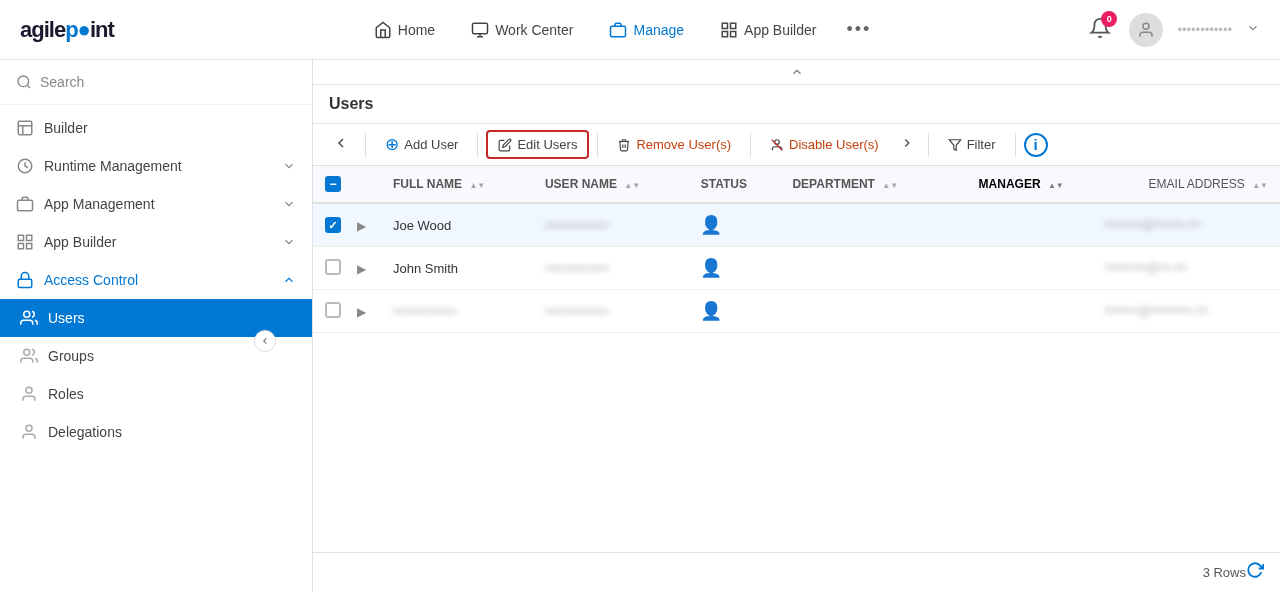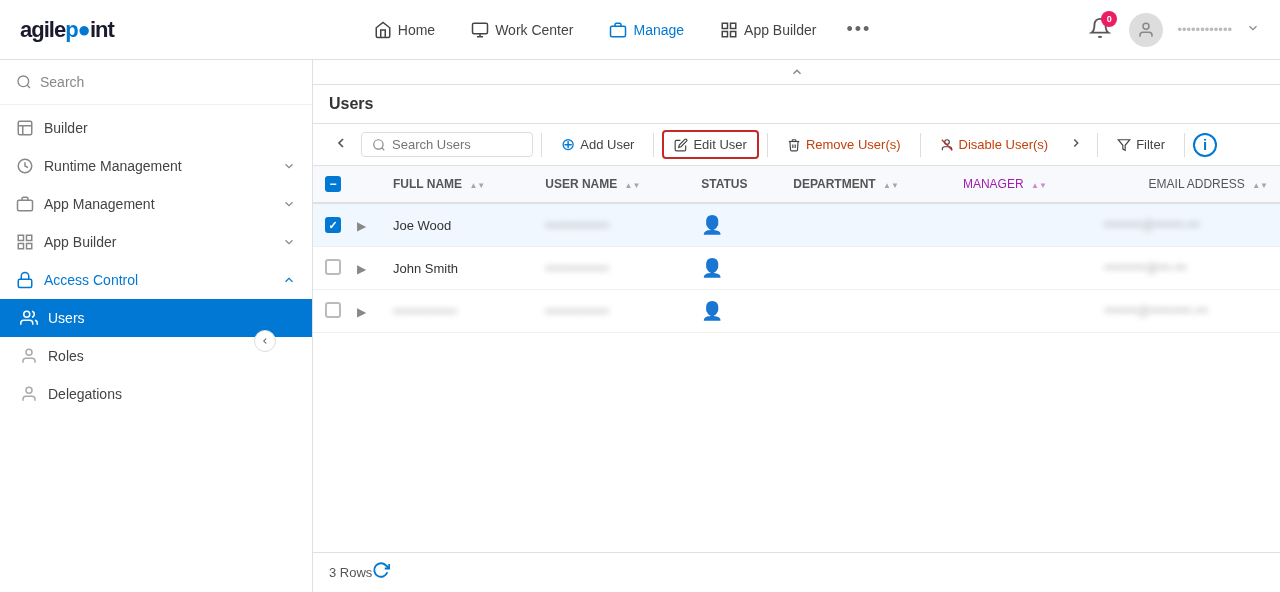--- a/index.html
+++ b/index.html
@@ -150,20 +150,29 @@
       <div style="display:flex;align-items:center;gap:10px;padding:10px 20px;cursor:pointer;background:#0078d4;color:white;font-size:14px;">
         <svg width="18" height="18" viewBox="0 0 24 24" fill="none" stroke="white" stroke-width="2">
             <path d="M17 21v-2a4 4 0 00-4-4H5a4 4 0 00-4 4v2"></path>
             <circle cx="9" cy="7" r="4"></circle>
             <path d="M23 21v-2a4 4 0 00-3-3.87"></path>
             <path d="M16 3.13a4 4 0 010 7.75"></path>
           </svg>
         <span>Users</span>
       </div>
 
+      <div style="display:flex;align-items:center;gap:10px;padding:10px 20px;cursor:pointer;color:#444;font-size:14px;">
+        <svg width="18" height="18" viewBox="0 0 24 24" fill="none" stroke="#aaa" stroke-width="2">
+            <path d="M17 21v-2a4 4 0 00-4-4H5a4 4 0 00-4 4v2"></path>
+            <circle cx="9" cy="7" r="4"></circle>
+            <path d="M23 21v-2a4 4 0 00-3-3.87"></path>
+            <path d="M16 3.13a4 4 0 010 7.75"></path>
+          </svg>
+        <span>Groups</span>
+      </div>
 
       <div style="display:flex;align-items:center;gap:10px;padding:10px 20px;cursor:pointer;color:#444;font-size:14px;">
         <svg width="18" height="18" viewBox="0 0 24 24" fill="none" stroke="#aaa" stroke-width="2">
             <path d="M20 21v-2a4 4 0 00-4-4H8a4 4 0 00-4 4v2"></path>
             <circle cx="12" cy="7" r="4"></circle>
           </svg>
         <span>Roles</span>
       </div>
 
       <div style="display:flex;align-items:center;gap:10px;padding:10px 20px;cursor:pointer;color:#444;font-size:14px;">
@@ -194,39 +203,32 @@
     <div style="background:#fff;padding:10px 16px;display:flex;align-items:center;border-bottom:1px solid #e0e0e0;">
       <span style="font-size:16px;font-weight:600;color:#333;">Users</span>
     </div>
 
     <div style="background:#fff;border-bottom:1px solid #e0e0e0;display:flex;align-items:center;gap:4px;padding:6px 12px;flex-shrink:0;">
       <div style="cursor:pointer;padding:4px 8px;color:#555;font-size:16px;">
         <svg width="16" height="16" viewBox="0 0 24 24" fill="none" stroke="#555" stroke-width="2.5">
             <polyline points="15 18 9 12 15 6"></polyline>
           </svg>
       </div>
-      <div style="display:flex;align-items:center;gap:6px;border:1px solid #ddd;border-radius:4px;padding:4px 10px;min-width:170px;">
-        <svg width="14" height="14" viewBox="0 0 24 24" fill="none" stroke="#888" stroke-width="2">
-            <circle cx="11" cy="11" r="8"></circle>
-            <line x1="21" y1="21" x2="16.65" y2="16.65"></line>
-          </svg>
-        <input type="text" style="border: none; outline: none; font-size: 13px; color: rgb(136, 136, 136); background: transparent; width: 130px;" placeholder="Search Users">
-      </div>
       <div style="width:1px;height:24px;background:#ddd;margin:0 4px;"></div>
       <div style="display:flex;align-items:center;gap:5px;padding:5px 10px;border:1px solid transparent;border-radius:4px;cursor:pointer;font-size:13px;color:#444;">
         <span style="color:#0078d4;font-size:17px;font-weight:300;line-height:1;">⊕</span>
         <span>Add User</span>
       </div>
       <div style="width:1px;height:24px;background:#ddd;margin:0 4px;"></div>
       <div style="display:flex;align-items:center;gap:5px;padding:5px 10px;border:2px solid #c62828;border-radius:4px;cursor:pointer;font-size:13px;color:#444;">
         <svg width="14" height="14" viewBox="0 0 24 24" fill="none" stroke="#444" stroke-width="2">
             <path d="M11 4H4a2 2 0 00-2 2v14a2 2 0 002 2h14a2 2 0 002-2v-7"></path>
             <path d="M18.5 2.5a2.121 2.121 0 013 3L12 15l-4 1 1-4 9.5-9.5z"></path>
           </svg>
-        <span>Edit User</span>
+        <span>Edit Users</span>
       </div>
       <div style="width:1px;height:24px;background:#ddd;margin:0 4px;"></div>
       <div style="display:flex;align-items:center;gap:5px;padding:5px 10px;border:1px solid transparent;border-radius:4px;cursor:pointer;font-size:13px;color:#c2410c;">
         <svg width="14" height="14" viewBox="0 0 24 24" fill="none" stroke="#444" stroke-width="2">
             <polyline points="3 6 5 6 21 6"></polyline>
             <path d="M19 6l-1 14a2 2 0 01-2 2H8a2 2 0 01-2-2L5 6"></path>
             <path d="M10 11v6M14 11v6"></path>
             <path d="M9 6V4a1 1 0 011-1h4a1 1 0 011 1v2"></path>
           </svg>
         <span>Remove User(s)</span>
@@ -274,21 +276,21 @@
               <span>USER NAME</span>
               <span style="display:inline-flex;flex-direction:column;margin-left:4px;opacity:0.5;font-size:8px;line-height:1;">▲▼</span>
             </th>
             <th style="padding:10px 12px;text-align:left;font-size:12px;font-weight:600;color:#555;border-bottom:2px solid #e0e0e0;white-space:nowrap;cursor:pointer;">
               <span>STATUS</span>
             </th>
             <th style="padding:10px 12px;text-align:left;font-size:12px;font-weight:600;color:#555;border-bottom:2px solid #e0e0e0;white-space:nowrap;cursor:pointer;">
               <span>DEPARTMENT</span>
               <span style="display:inline-flex;flex-direction:column;margin-left:4px;opacity:0.5;font-size:8px;line-height:1;">▲▼</span>
             </th>
-            <th style="padding:10px 12px;text-align:left;font-size:12px;font-weight:400;color:#a21caf;border-bottom:2px solid #e0e0e0;white-space:nowrap;cursor:pointer;">
+            <th style="padding:10px 12px;text-align:center;font-size:12px;font-weight:700;color:#000000;border-bottom:2px solid #e0e0e0;white-space:nowrap;cursor:pointer;">
               <span>MANAGER</span>
               <span style="display:inline-flex;flex-direction:column;margin-left:4px;opacity:0.5;font-size:8px;line-height:1;">▲▼</span>
             </th>
             <th style="padding:10px 12px;text-align:right;font-size:12px;font-weight:400;color:#555;border-bottom:2px solid #e0e0e0;white-space:nowrap;cursor:pointer;">
               <span>EMAIL ADDRESS</span>
               <span style="display:inline-flex;flex-direction:column;margin-left:4px;opacity:0.5;font-size:8px;line-height:1;">▲▼</span>
             </th>
           </tr>
         </thead>
         <tbody>
@@ -342,21 +344,21 @@
               <span style="color:#2e7d32;font-size:18px;">👤</span>
             </td>
             <td style="padding:10px 12px;"></td>
             <td style="padding:10px 12px;"></td>
             <td style="padding:10px 12px;font-size:12px;color:transparent;text-shadow:0 0 6px #aaa;user-select:none;">••••••••@••••••••••.•••</td>
           </tr>
         </tbody>
       </table>
     </div>
 
-    <div style="background:#fff;border-top:1px solid #e0e0e0;padding:8px 16px;display:flex;align-items:center;justify-content:flex-start;flex-shrink:0;">
+    <div style="background:#fff;border-top:1px solid #e0e0e0;padding:8px 16px;display:flex;align-items:center;justify-content:flex-end;flex-shrink:0;">
       <span style="font-size:13px;color:#555;">3 Rows</span>
       <div style="cursor:pointer;color:#0078d4;font-size:18px;">
         <svg width="18" height="18" viewBox="0 0 24 24" fill="none" stroke="#0078d4" stroke-width="2.5">
             <polyline points="23 4 23 10 17 10"></polyline>
             <path d="M20.49 15a9 9 0 11-2.12-9.36L23 10"></path>
           </svg>
       </div>
     </div>
 
   </div>

